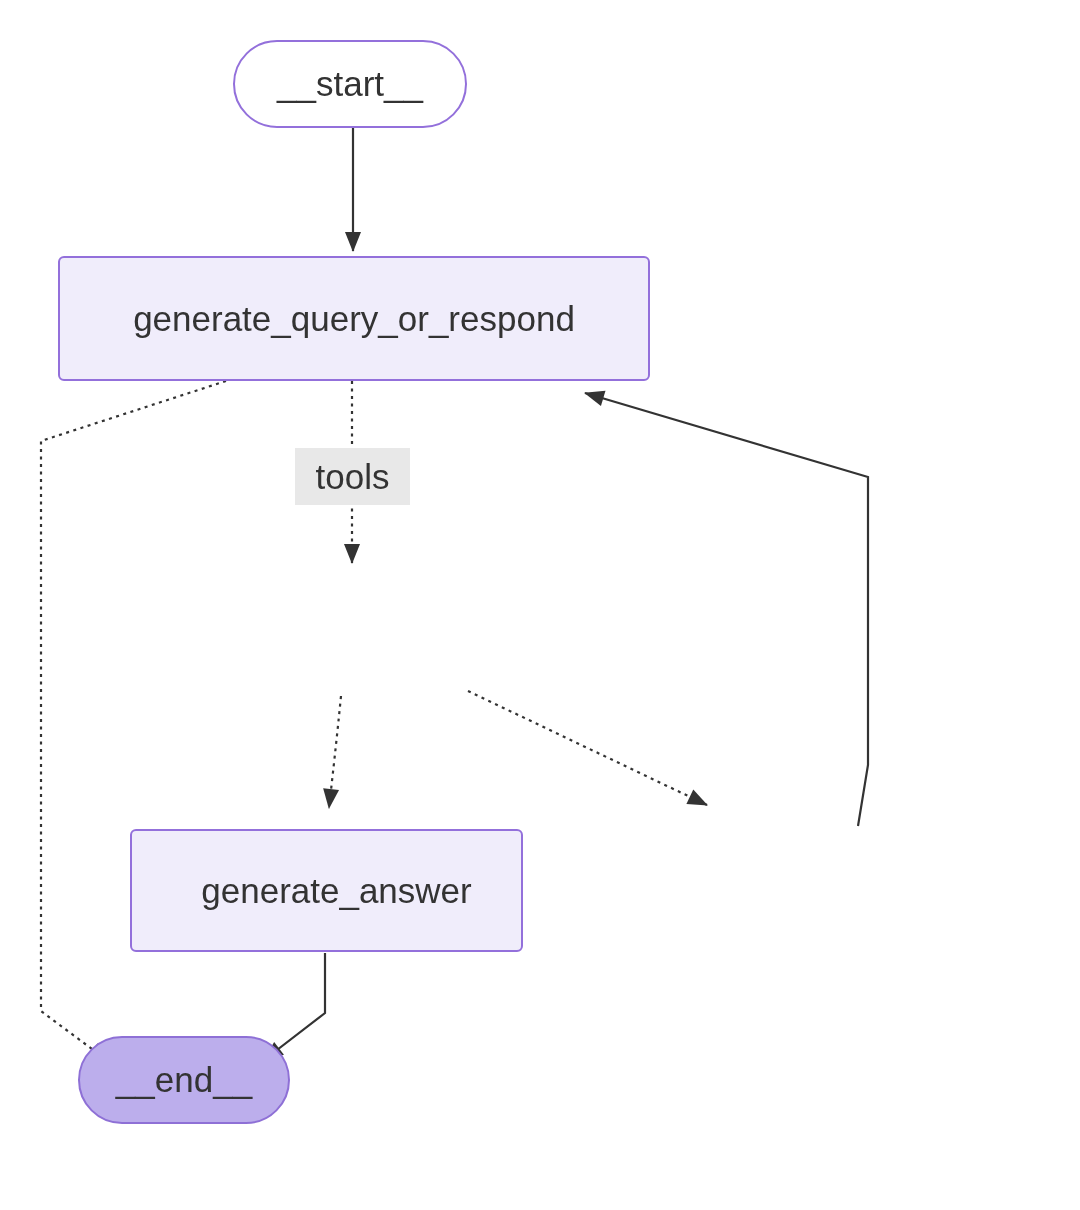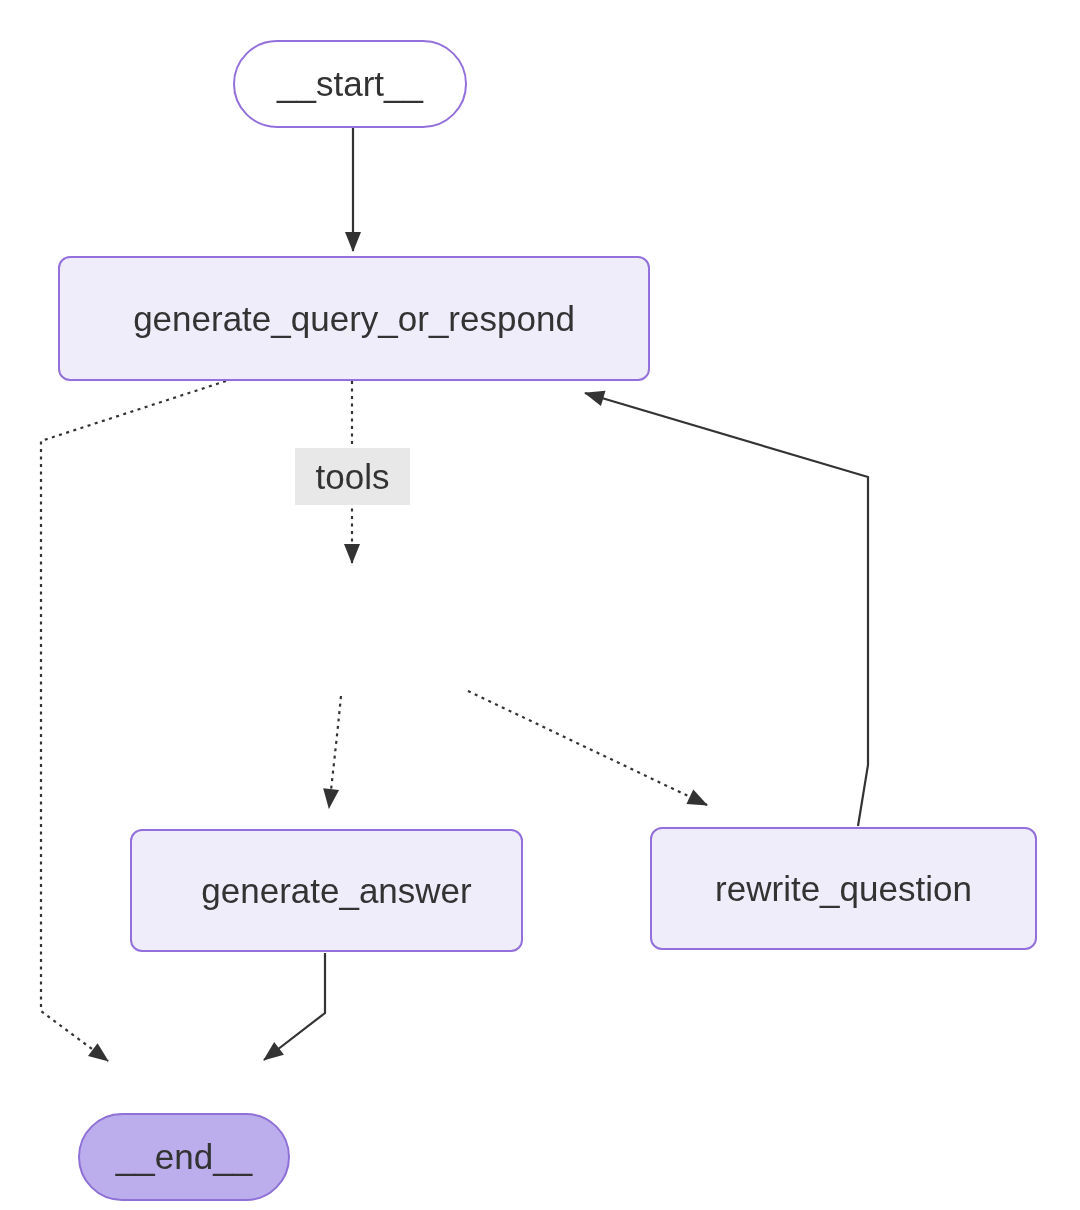--- a/index.html
+++ b/index.html
@@ -17,21 +17,21 @@
   .node{
     position:absolute;
     display:flex;align-items:center;justify-content:center;
     box-sizing:border-box;
     border:2px solid var(--node_border,#9370DB);
     background:var(--node_fill,#F0EDFB);
     color:var(--text,#333333);
     font-size:35px;
     white-space:nowrap;
   }
-  .rect{border-radius:12px;}
+  .rect{border-radius:6px;}
   .stadium{border-radius:46px;}
   .node.start{background:var(--start_fill,#ffffff);}
   .node.end{background:var(--end_fill,#BCAEEC);border-color:var(--end_border,#8E70D6);}
   .edge-label{
     position:absolute;
     display:flex;align-items:center;justify-content:center;
     background:var(--edge_label_bg,#E8E8E8);
     color:var(--text,#333333);
     font-size:35px;
   }
@@ -71,21 +71,18 @@
     <span>generate_query_or_respond</span>
   </div>
 
   <div class="edge-label" style="left:295px;top:448px;width:115px;height:57px;text-align:center;">tools</div>
 
 
   <div class="node rect" style="left:130px;top:829px;width:393px;height:123px;padding-left:20px;">
     <span>generate_answer</span>
   </div>
 
-  <div class="node rect" style="left:650px;top:827px;width:387px;height:123px;">
-    <span>rewrite_question</span>
-  </div>
 
-  <div class="node stadium end" style="left:78px;top:1113px;width:212px;height:88px;">
+  <div class="node stadium end" style="left:78px;top:1036px;width:212px;height:88px;">
     <span>__end__</span>
   </div>
 
 </div>
 
 </body></html>

